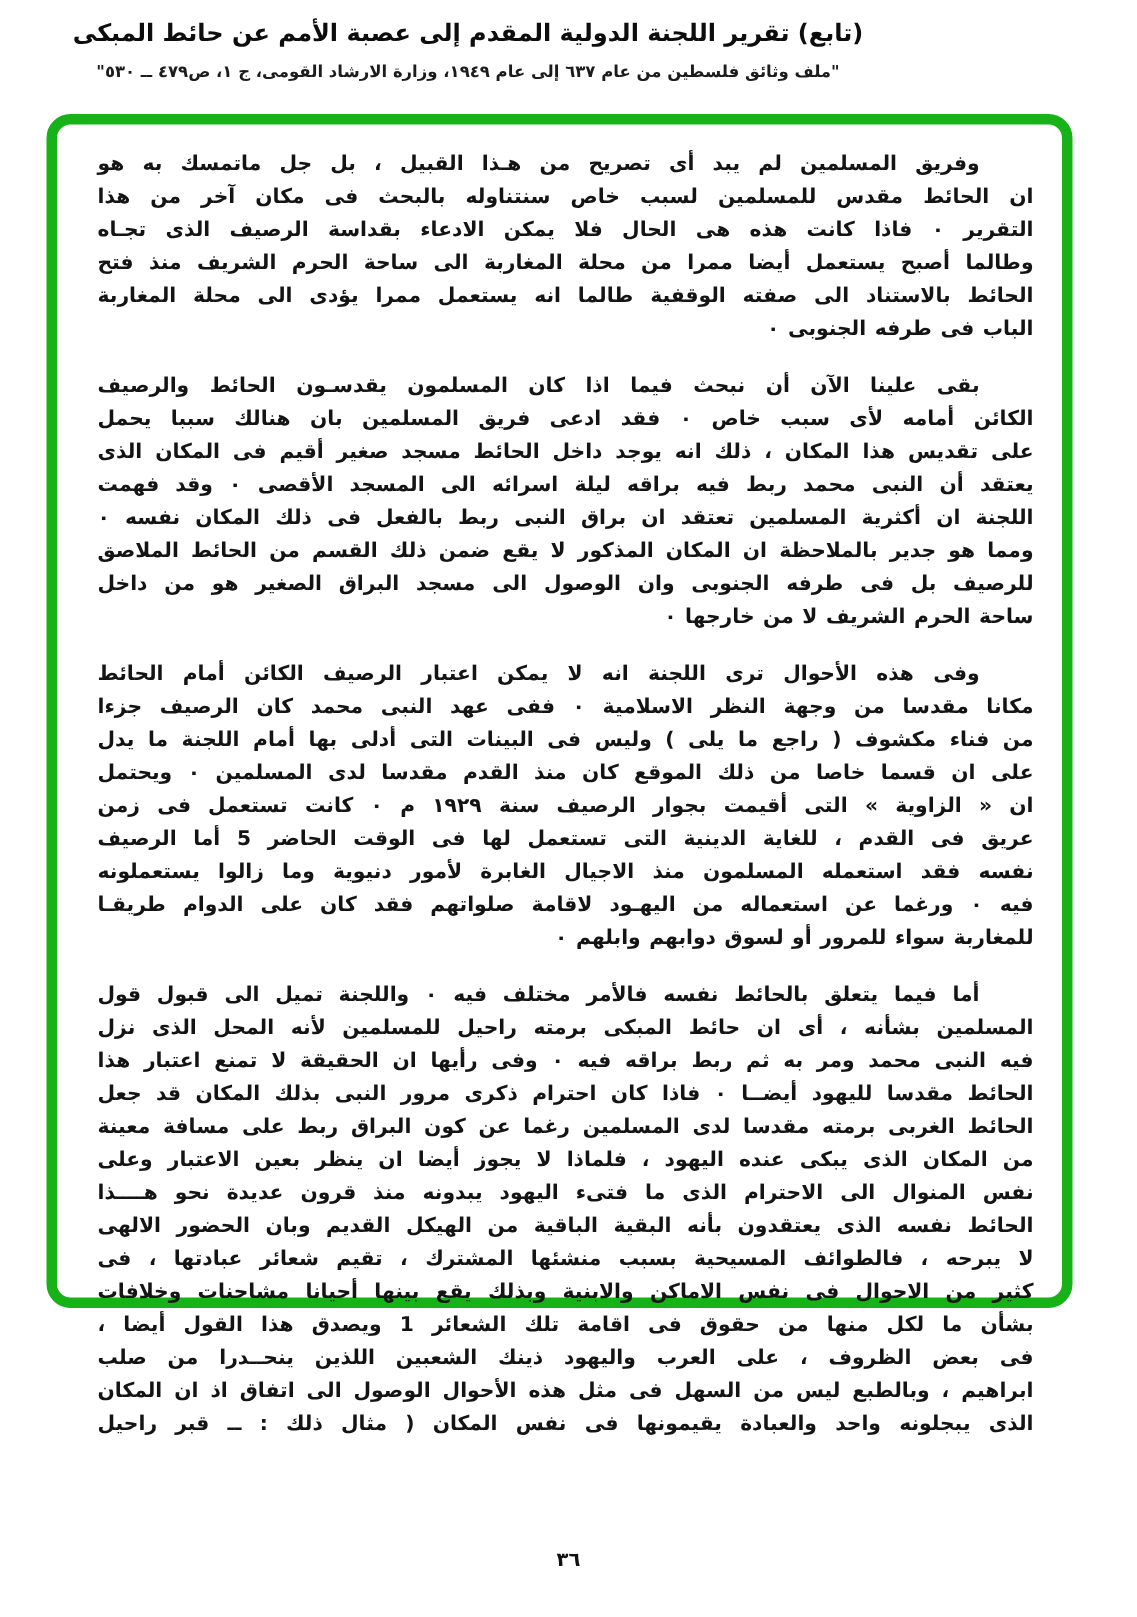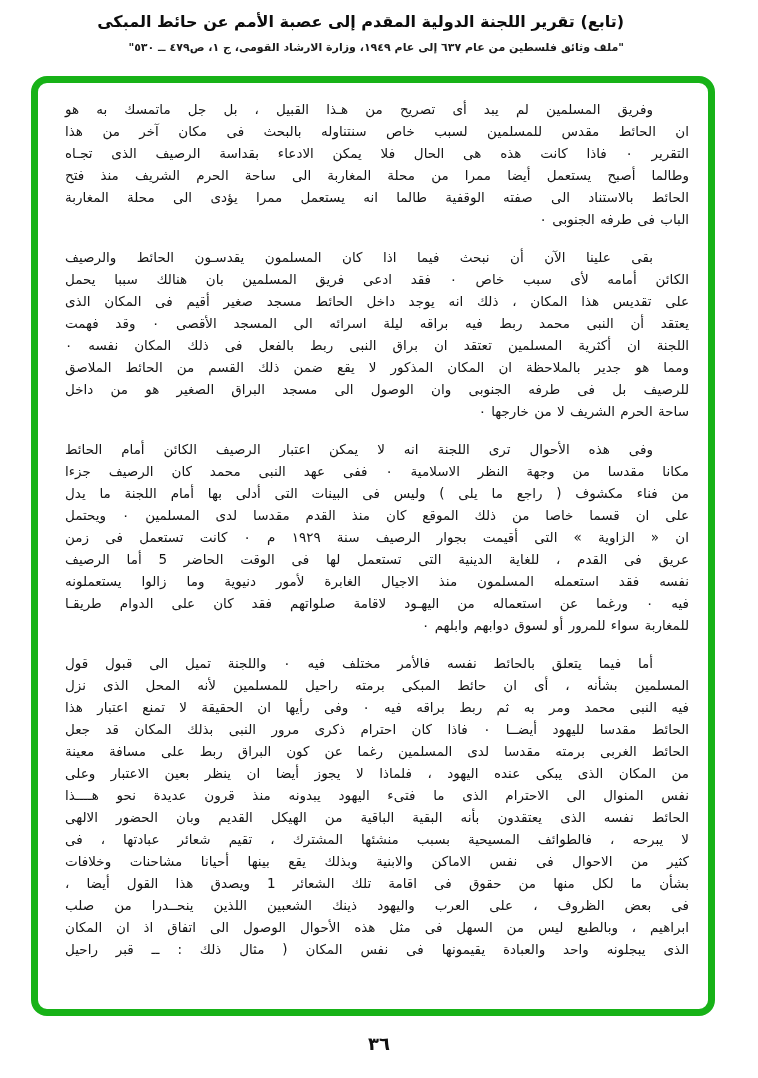--- a/index.html
+++ b/index.html
@@ -9,52 +9,53 @@
     width: 758px; height: 1078px;
     background: #ffffff;
     font-family: "DejaVu Sans", sans-serif;
     position: relative;
     overflow: hidden;
     color: var(--text-color);
   }
   .page { position: absolute; inset: 0; }
   .header {
     position: absolute; top: 12px; left: 0; width: 624px;
-    direction: rtl;
+    text-align: center; direction: rtl;
   }
   .title {
     font-size: 16px; font-weight: bold; color: #0d0d0d;
     letter-spacing: 0;
   }
   .subtitle {
     font-size: 11px; font-weight: bold; margin-top: 10px; color: #1c1c1c;
   }
   .frame {
     position: absolute; left: 31px; top: 76px;
-    width: 684px; height: 940px;
+    width: 684px; height: 796px;
     border: 7px solid var(--frame-green, #17b217);
     border-radius: 16px;
     background: #ffffff;
     padding: 15px 19px 0 27px;
     direction: rtl;
+    font-weight: bold;
   }
   .paragraph { margin: 0 0 16px 0; }
   .line {
     font-size: 13.5px;
     line-height: 22px;
     color: var(--text-color);
     text-align: justify;
     text-align-last: justify;
     word-spacing: 1px;
   }
   .line.first { padding-right: 36px; }
   .line.last { text-align-last: right; }
   .page-number {
     position: absolute; top: 1033px; left: 0; width: 758px;
-    text-align: center; font-size: 18px; font-weight: bold;
+    text-align: center; font-size: 13px; font-weight: bold;
     direction: rtl; color: #111;
   }
 </style>
 </head>
 <body>
 
 <div class="page">
 
   <div class="header">
     <div class="title">(تابع) تقرير اللجنة الدولية المقدم إلى عصبة الأمم عن حائط المبكى</div>

